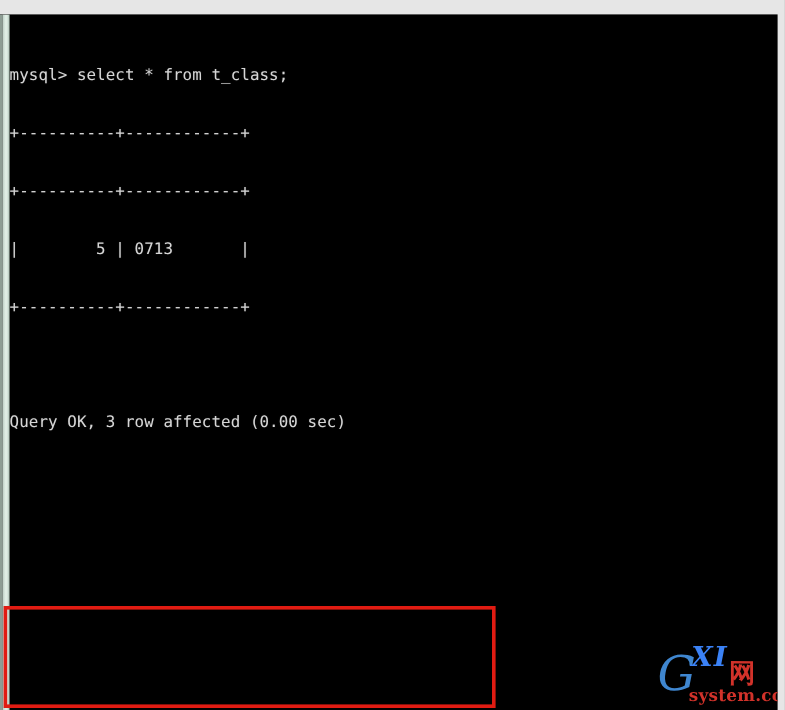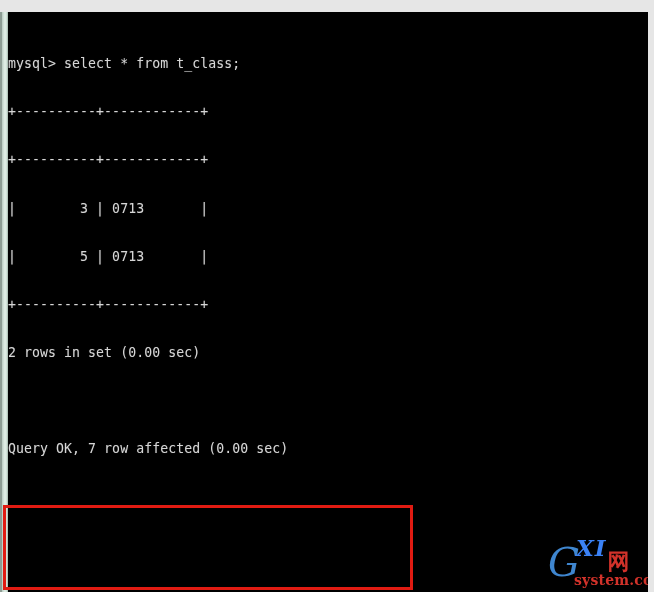--- a/index.html
+++ b/index.html
@@ -137,26 +137,24 @@
 
   <div id="console">
 
     <div id="scroll-strip-edge"></div>
     <div id="scroll-strip"></div>
 
     <div id="terminal">
       <div class="line">mysql&gt; select * from t_class;</div>
       <div class="line">+----------+------------+</div>
       <div class="line">+----------+------------+</div>
-      <div class="line">|        3 | 0713       |</div>
       <div class="line">|        5 | 0713       |</div>
       <div class="line">+----------+------------+</div>
-      <div class="line">2 rows in set (0.00 sec)</div>
       <div class="line"></div>
-      <div class="line">Query OK, 7 row affected (0.00 sec)</div>
+      <div class="line">Query OK, 3 row affected (0.00 sec)</div>
       <div class="line"></div>
       
       
       
       
       
       
       
       
       

